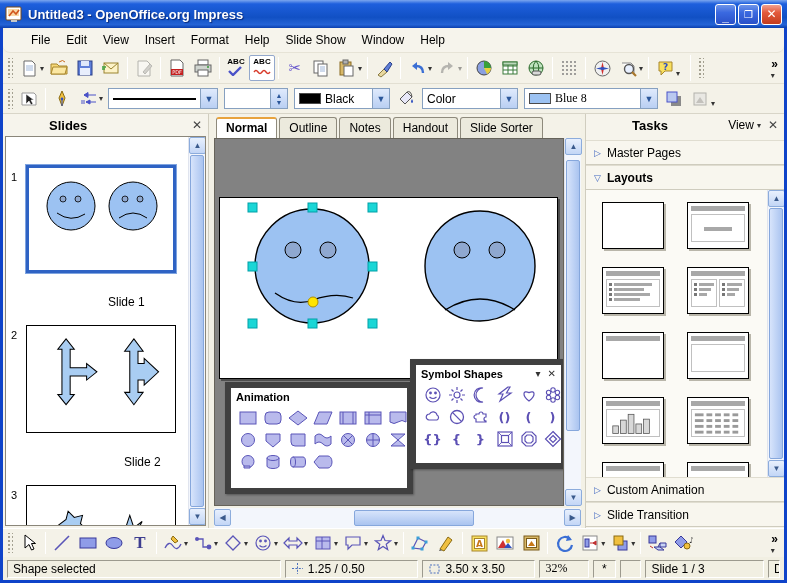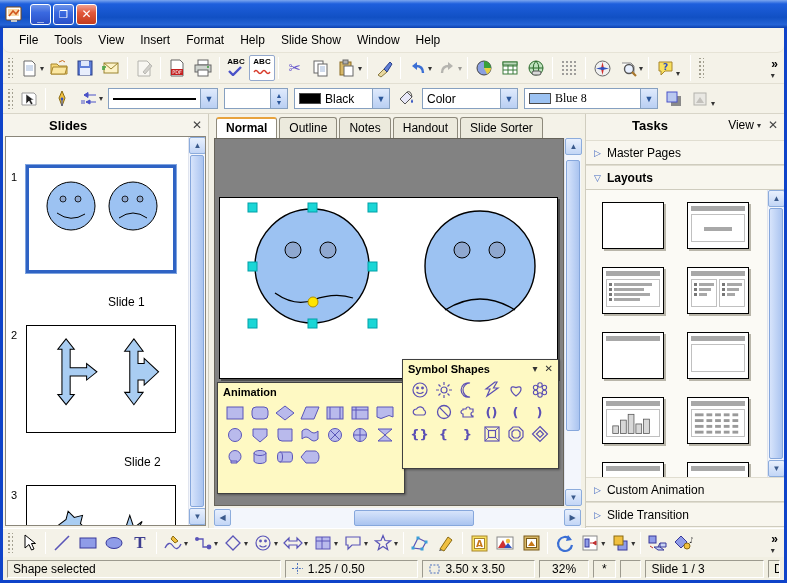--- a/index.html
+++ b/index.html
@@ -12,21 +12,21 @@
     background:linear-gradient(180deg,#7ba6ef 0%,#1e5fdd 14%,#1150c4 62%,#2463d6 88%,#0b3fae 100%);
     display:flex; align-items:center; padding:0 5px; color:#fff; }
   .app-icon { width:18px; height:18px; margin-right:5px; }
   .title-text { font-weight:bold; font-size:13px; text-shadow:1px 1px 1px #0a2a7a; flex:1; }
   .winbtn { width:21px; height:21px; margin-left:2px; border:1px solid #fff; border-radius:3px;
     color:#fff; font-size:12px; line-height:18px; text-align:center; font-weight:bold;
     background:linear-gradient(180deg,#6f94e8 0%,#3a69e0 40%,#2a50c8 100%); }
   .winbtn.close { background:linear-gradient(180deg,#f0a090 0%,#e3593c 40%,#c33c1e 100%); }
   
   .menubar { position:absolute; left:0; right:0; top:28px; height:25px; background:#f6f4ec;
-    display:flex; align-items:center; padding-left:8px; border-bottom:1px solid #e6e3d6;border-radius:7px; }
+    display:flex; align-items:center; padding-left:20px; border-bottom:1px solid #e6e3d6;border-radius:7px; }
   .menu-item { padding:3px 8px; }
   
   .tb { position:absolute; left:0; right:0; display:flex; align-items:center; background:#f4f2e8; }
   .tb1 { top:53px; height:31px; border-bottom:1px solid #e2dfd2; }
   .tb2 { top:84px; height:30px; border-bottom:1px solid #d8d5c8; }
   .grip { width:7px; height:20px; margin:0 3px;
     background-image:radial-gradient(#a3a090 1px, transparent 1.2px); background-size:4px 4px; background-position:1px 2px; }
   .sep { width:1px; height:22px; background:#c9c6b8; border-right:1px solid #fff; margin:0 3px; }
   .tbtn { width:26px; height:26px; display:flex; align-items:center; justify-content:center; position:relative; }
   .tbtn.dis { opacity:.45; filter:grayscale(1); }
@@ -60,21 +60,21 @@
   .sb-thumb { position:absolute; background:linear-gradient(90deg,#d7e4fb,#aac4f0); border:1px solid #86a7dc; border-radius:2px; }
   .sb-thumb.h { background:linear-gradient(180deg,#d7e4fb,#aac4f0); }
   
   .center { position:absolute; left:211px; top:0; width:367px; height:414px; }
   .tabbar { position:absolute; left:0; right:0; top:0; height:24px; display:flex; align-items:flex-end; padding-left:2px; background:#f4f2e8; }
   .tab { border:1px solid #8e8a7c; border-bottom:none; border-radius:3px 3px 0 0; padding:3px 9px 3px; margin-right:2px; background:#eceadd; font-size:12px; }
   .tab.on { background:#fff; font-weight:bold; border-top:2px solid #e8a33d; padding-top:2px; }
   .workspace { position:absolute; left:0; right:17px; top:24px; bottom:22px; background:#828282; border:1px solid #66635a; overflow:hidden; }
   .canvas { position:absolute; left:4px; top:58px; width:339px; height:182px; background:#fff; border:1px solid #000; box-shadow:2px 2px 0 #4e4e4e; }
   
-  .pal { position:absolute; background:#fef9c3; border:1px solid #404040; box-shadow:1px 1px 2px rgba(0,0,0,.35); }
+  .pal { position:absolute; background:#ffffff; border:6px solid #404040; box-shadow:1px 1px 2px rgba(0,0,0,.35);margin-left:8px; }
   .pal-title { height:17px; display:flex; align-items:center; font-weight:bold; font-size:11px; padding:0 5px; }
   .pal-title .pt-ctl { margin-left:auto; display:flex; gap:7px; font-size:10px; color:#333; }
   .pal-grid { display:grid; padding:2px 4px; }
   .pal-cell { width:25px; height:22px; display:flex; align-items:center; justify-content:center; }
   .flow-grid { grid-template-columns:repeat(7,25px); }
   .sym-grid { grid-template-columns:repeat(6,24px); }
   .sym-txt { color:#5c50b4; font-weight:bold; font-size:13px; font-family:"DejaVu Sans",sans-serif; }
   
   .tasks { position:absolute; left:582px; right:0; top:0; height:414px; background:#f6f4ec; border-left:1px solid #d0cdbf; }
   .trow { position:absolute; left:0; right:0; height:25px; display:flex; align-items:center; gap:6px; padding:0 8px;
@@ -100,28 +100,29 @@
 
 <div class="window">
 
   <div class="titlebar">
     <svg class="app-icon" viewBox="0 0 18 18">
         <rect x="1" y="2" width="15" height="13" rx="1" fill="#fff" stroke="#7a4a16"></rect>
         <rect x="3" y="4" width="11" height="7" fill="#f9d9a8"></rect>
         <path d="M4 11 L8 6 L11 9 L14 5" stroke="#d1551e" stroke-width="1.6" fill="none"></path>
         <rect x="6" y="15" width="6" height="2" fill="#c8c8c8"></rect>
       </svg>
+    <span class="title-text">Untitled3 - OpenOffice.org Impress</span>
     <div class="winbtn"><span style="position:relative;top:3px;">_</span></div>
     <div class="winbtn"><span style="font-size:10px;">❐</span></div>
     <div class="winbtn close"><span>✕</span></div>
   </div>
 
   <div class="menubar">
     <span class="menu-item">File</span>
-    <span class="menu-item">Tools</span>
+    <span class="menu-item">Edit</span>
     <span class="menu-item">View</span>
     <span class="menu-item">Insert</span>
     <span class="menu-item">Format</span>
     <span class="menu-item">Help</span>
     <span class="menu-item">Slide Show</span>
     <span class="menu-item">Window</span>
     <span class="menu-item">Help</span>
   </div>
 
   <div class="tb tb1">
@@ -1016,21 +1017,21 @@
           <path d="M6.5 1 v11 M1 6.5 h11" stroke="#4a6fbd" stroke-dasharray="2 1.4" fill="none"></path>
         </svg>
       <span>1.25 / 0.50</span>
     </div>
     <div class="scell" style="width:120px;">
       <svg class="sicon" width="13" height="13" viewBox="0 0 13 13">
           <rect x="2" y="3" width="9" height="8" fill="none" stroke="#4a6fbd" stroke-dasharray="2 1.4"></rect>
         </svg>
       <span>3.50 x 3.50</span>
     </div>
-    <div class="scell" style="width:52px;justify-content:center;">
+    <div class="scell" style="width:52px;justify-content:flex-start;font-family:Liberation Serif, serif;">
         <span>32%</span>
       </div>
     <div class="scell" style="width:24px;justify-content:center;">
         <span>*</span>
       </div>
     <div class="scell" style="width:22px;">
         <span></span>
       </div>
     <div class="scell" style="width:126px;">
         <span>Slide 1 / 3</span>

